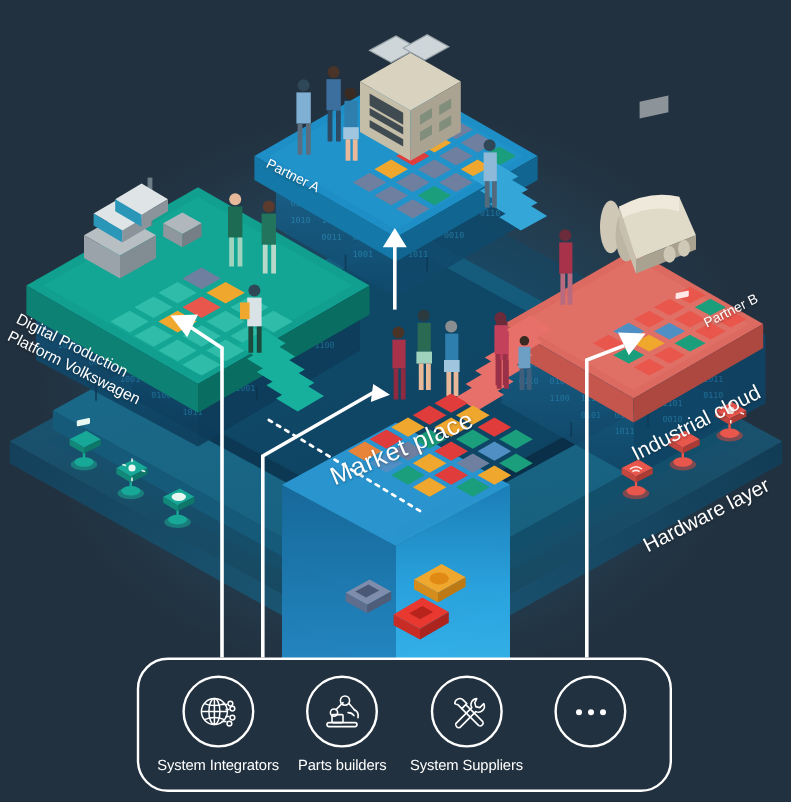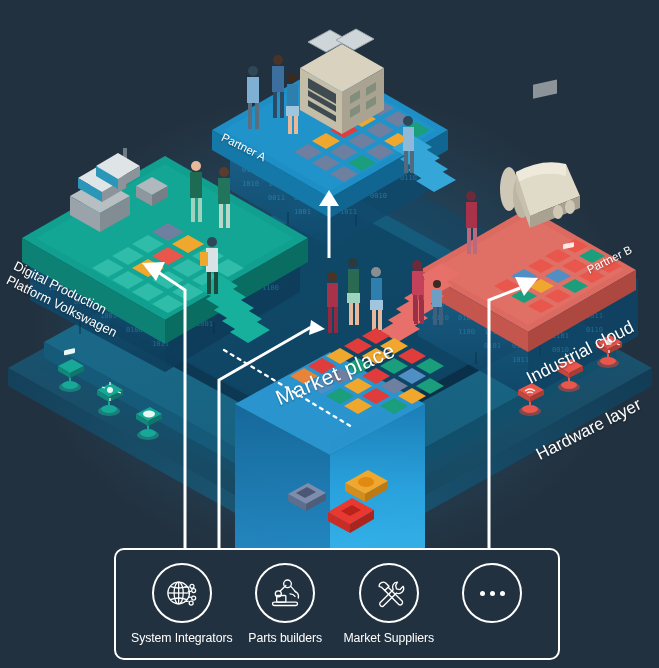--- a/index.html
+++ b/index.html
@@ -26,21 +26,21 @@
     display: block;
   }
   
   #actors-panel {
     position: absolute;
     left: 114px;
     top: 548px;
     width: 446px;
     height: 112px;
     border: 2.5px solid #ffffff;
-    border-radius: 10px;
+    border-radius: 26px;
     box-sizing: border-box;
     display: flex;
     align-items: flex-start;
     justify-content: space-around;
     padding: 13px 14px 0 14px;
     background: #22313f;
   }
   .actor {
     width: 98px;
     display: flex;
@@ -739,21 +739,21 @@
     <div class="actor">
       <div class="actor-circle">
         <svg width="40" height="40" viewBox="0 0 48 48">
           <g fill="none" stroke="#ffffff" stroke-width="1.6" stroke-linecap="round" stroke-linejoin="round">
             <path d="M12,16 a5,5 0 0 1 8,-4 l4,4 -5,5 -4,-4 a5,5 0 0 1 -3,-1 z"></path>
             <path d="M19,21 L36,38 a3,3 0 0 0 4,-4 L23,17"></path>
             <path d="M34,11 a6,6 0 0 0 -5,9 L13,36 a3.2,3.2 0 0 0 4,4 L33,24 a6,6 0 0 0 8,-8 l-4,4 -4,-1 -1,-4 z"></path>
           </g>
         </svg>
       </div>
-      <div class="actor-label">Market Suppliers</div>
+      <div class="actor-label">System Suppliers</div>
     </div>
 
     <div class="actor">
       <div class="actor-circle">
         <div class="dots">
           <i></i>
           <i></i>
           <i></i>
         </div>
       </div>

